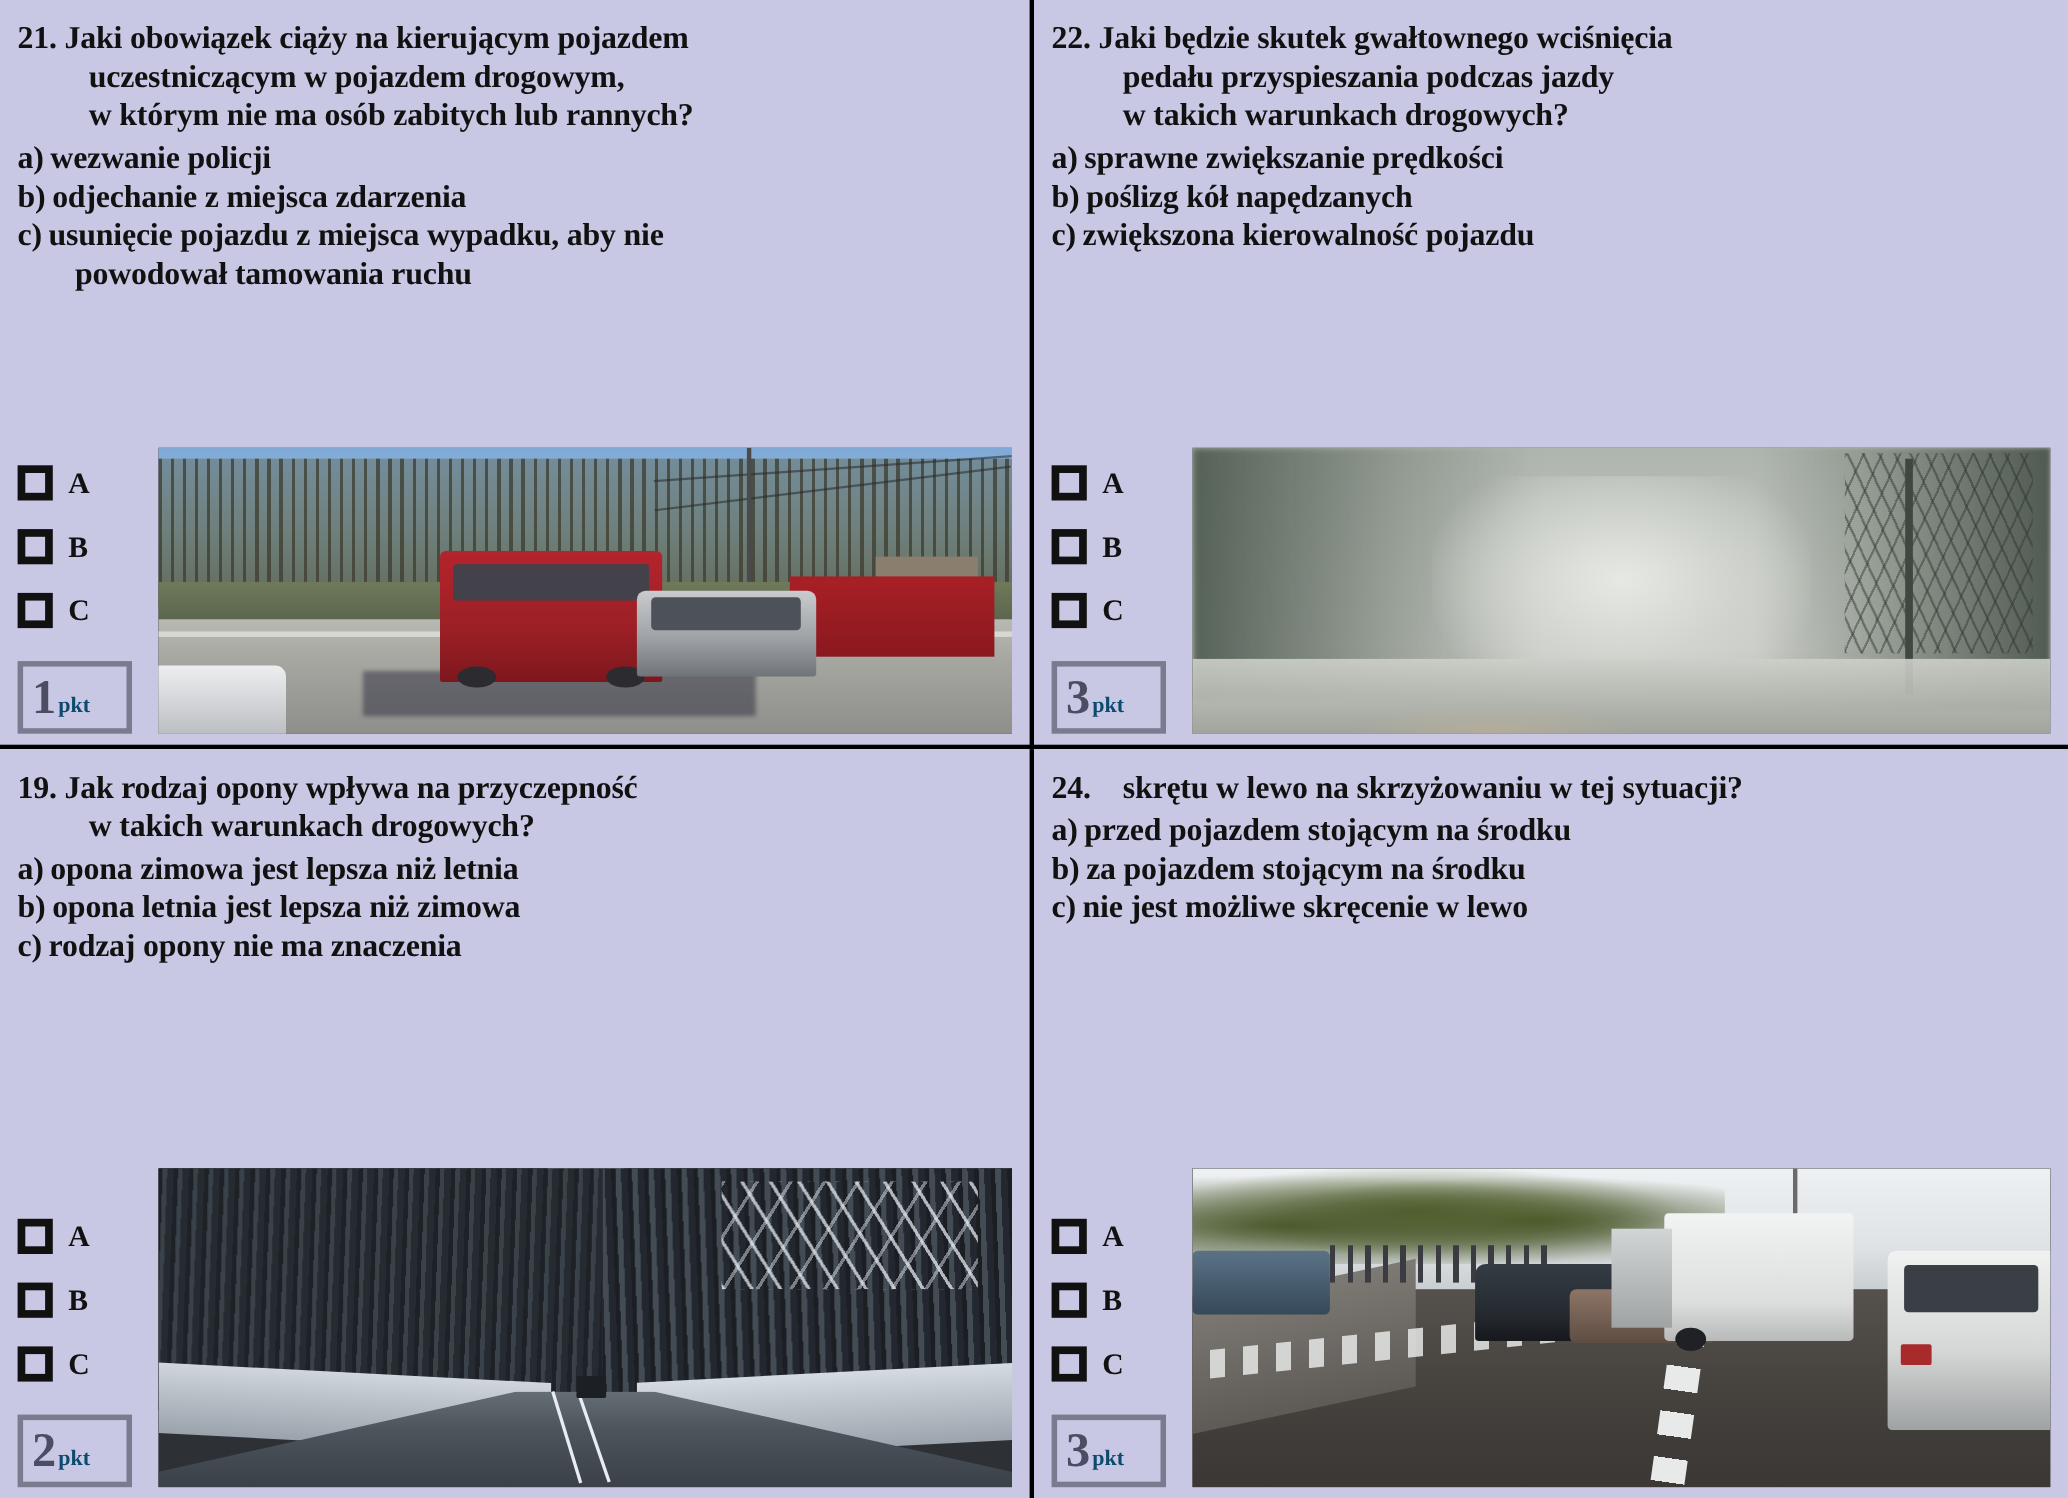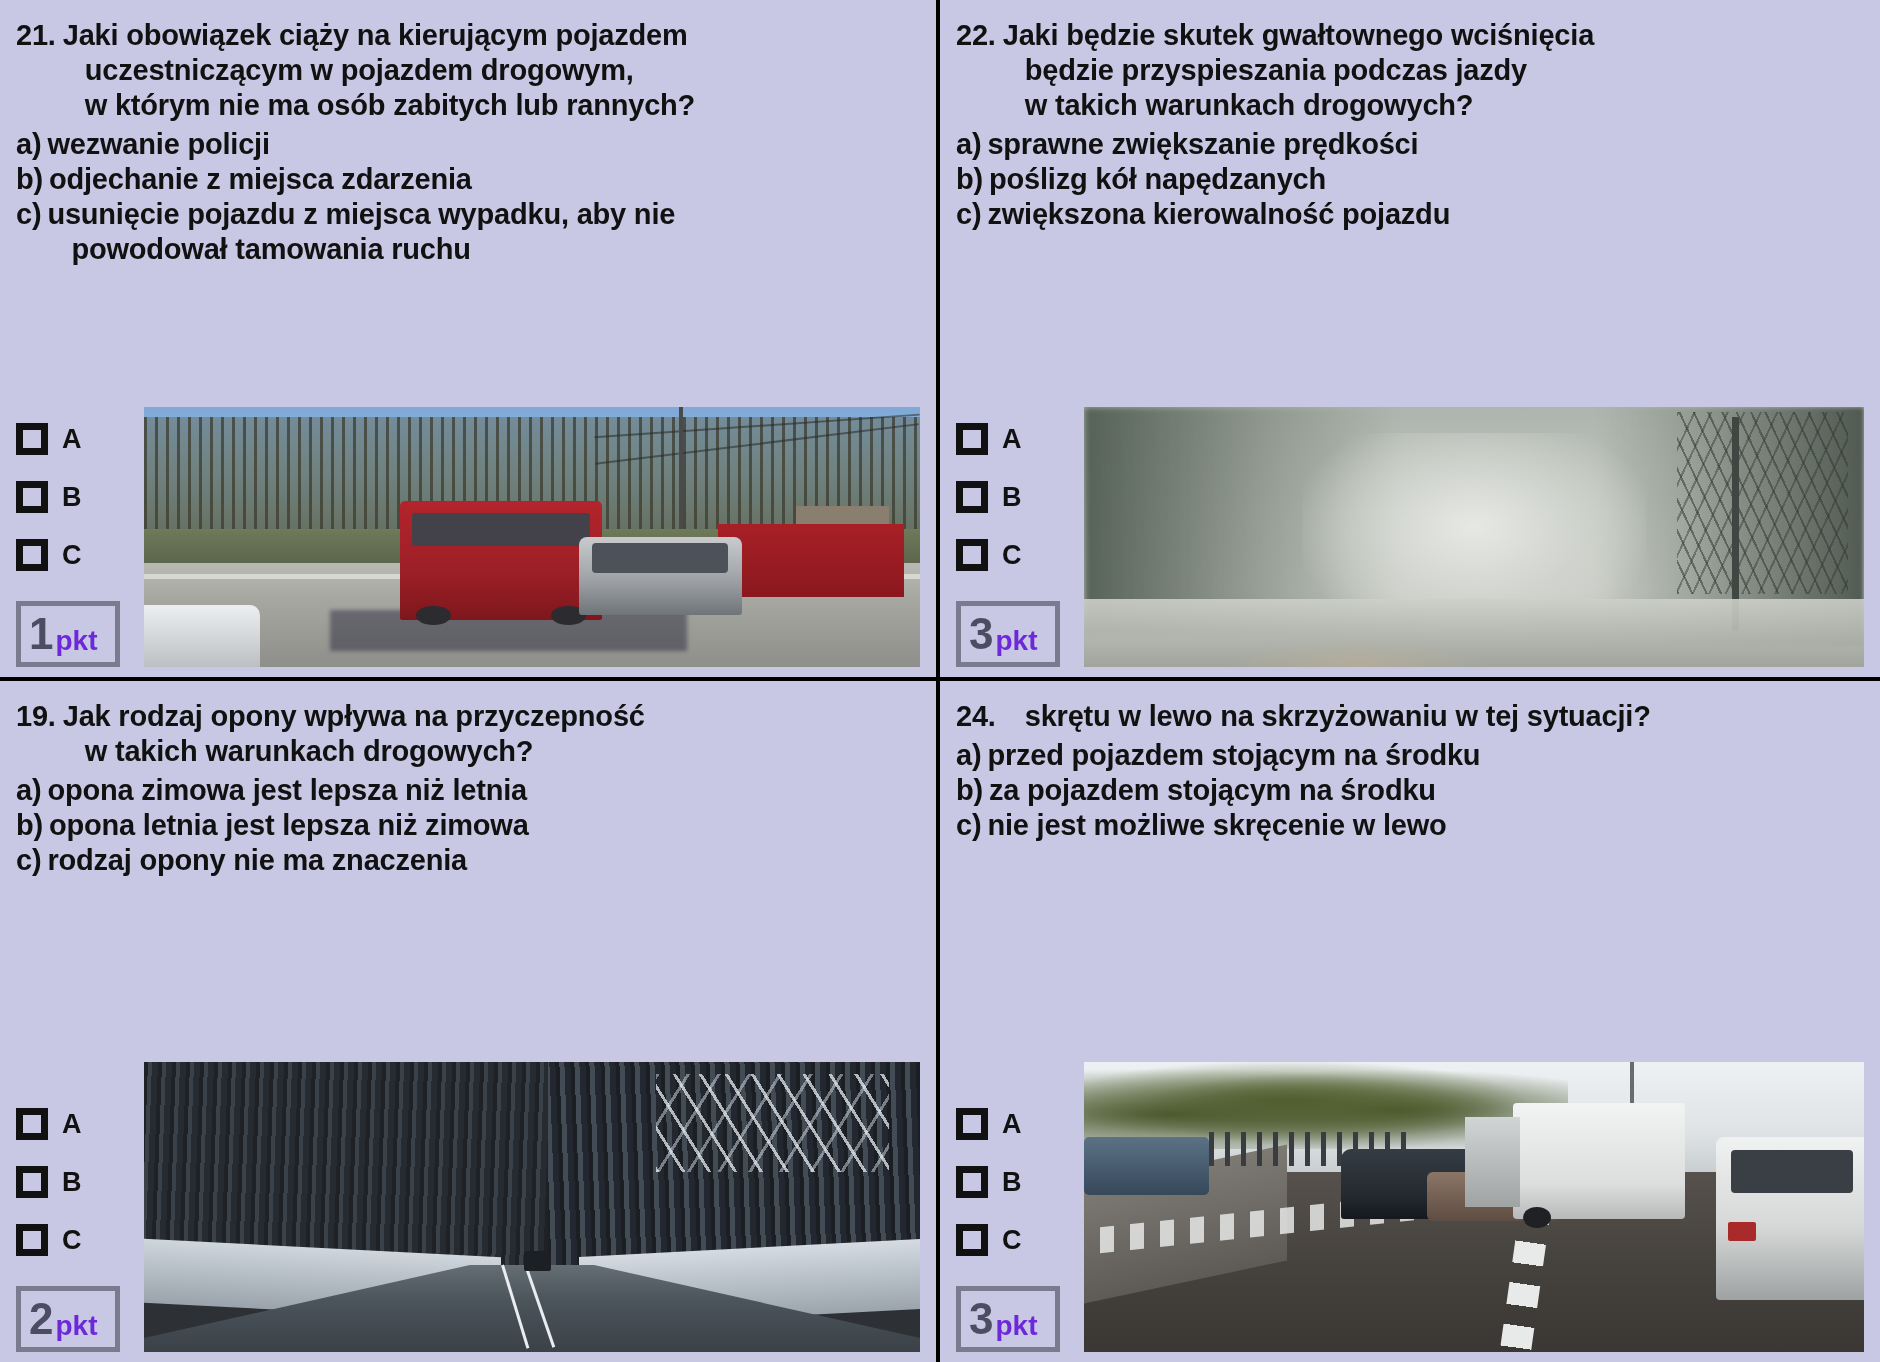--- a/index.html
+++ b/index.html
@@ -21,20 +21,21 @@
     box-sizing: border-box;
   }
 
   
   .grid {
     position: absolute;
     inset: 0;
     display: grid;
     grid-template-columns: 1fr 1fr;
     grid-template-rows: 1fr 1fr;
+    font-family: Liberation Serif, serif;
   }
 
   .cell {
     position: relative;
     box-sizing: border-box;
     background: #c9c8e4;
     padding: 18px 16px 10px 16px;
     overflow: hidden;
   }
   
@@ -143,23 +144,23 @@
     justify-content: flex-start;
     padding-left: 8px;
   }
   .pts-num {
     font-size: 44px;
     font-weight: bold;
     color: #4c4c63;
     line-height: 1;
   }
   .pts-unit {
-    font-size: 28px;
+    font-size: 20px;
     font-weight: bold;
-    color: #6d28d9;
+    color: #0c4a6e;
     line-height: 1;
     margin-left: 2px;
     position: relative;
     top: 7px;
   }
 
   
   .photo {
     flex: 1 1 auto;
     position: relative;
@@ -515,21 +516,21 @@
         </div>
       </div>
     </div>
 
     <div class="cell c-tr">
       <div class="qblock">
         <div class="qhead">
           <span class="qnum">22.</span>
           <span class="qtext">
             <span class="l1">Jaki będzie skutek gwałtownego wciśnięcia</span>
-            <span class="l2">będzie przyspieszania podczas jazdy</span>
+            <span class="l2">pedału przyspieszania podczas jazdy</span>
             <span class="l3">w takich warunkach drogowych?</span>
           </span>
         </div>
         <div class="answers">
           <div class="ans">
             <span class="ans-letter">a)</span>
             <span class="ans-text">sprawne zwiększanie prędkości</span>
           </div>
           <div class="ans">
             <span class="ans-letter">b)</span>

